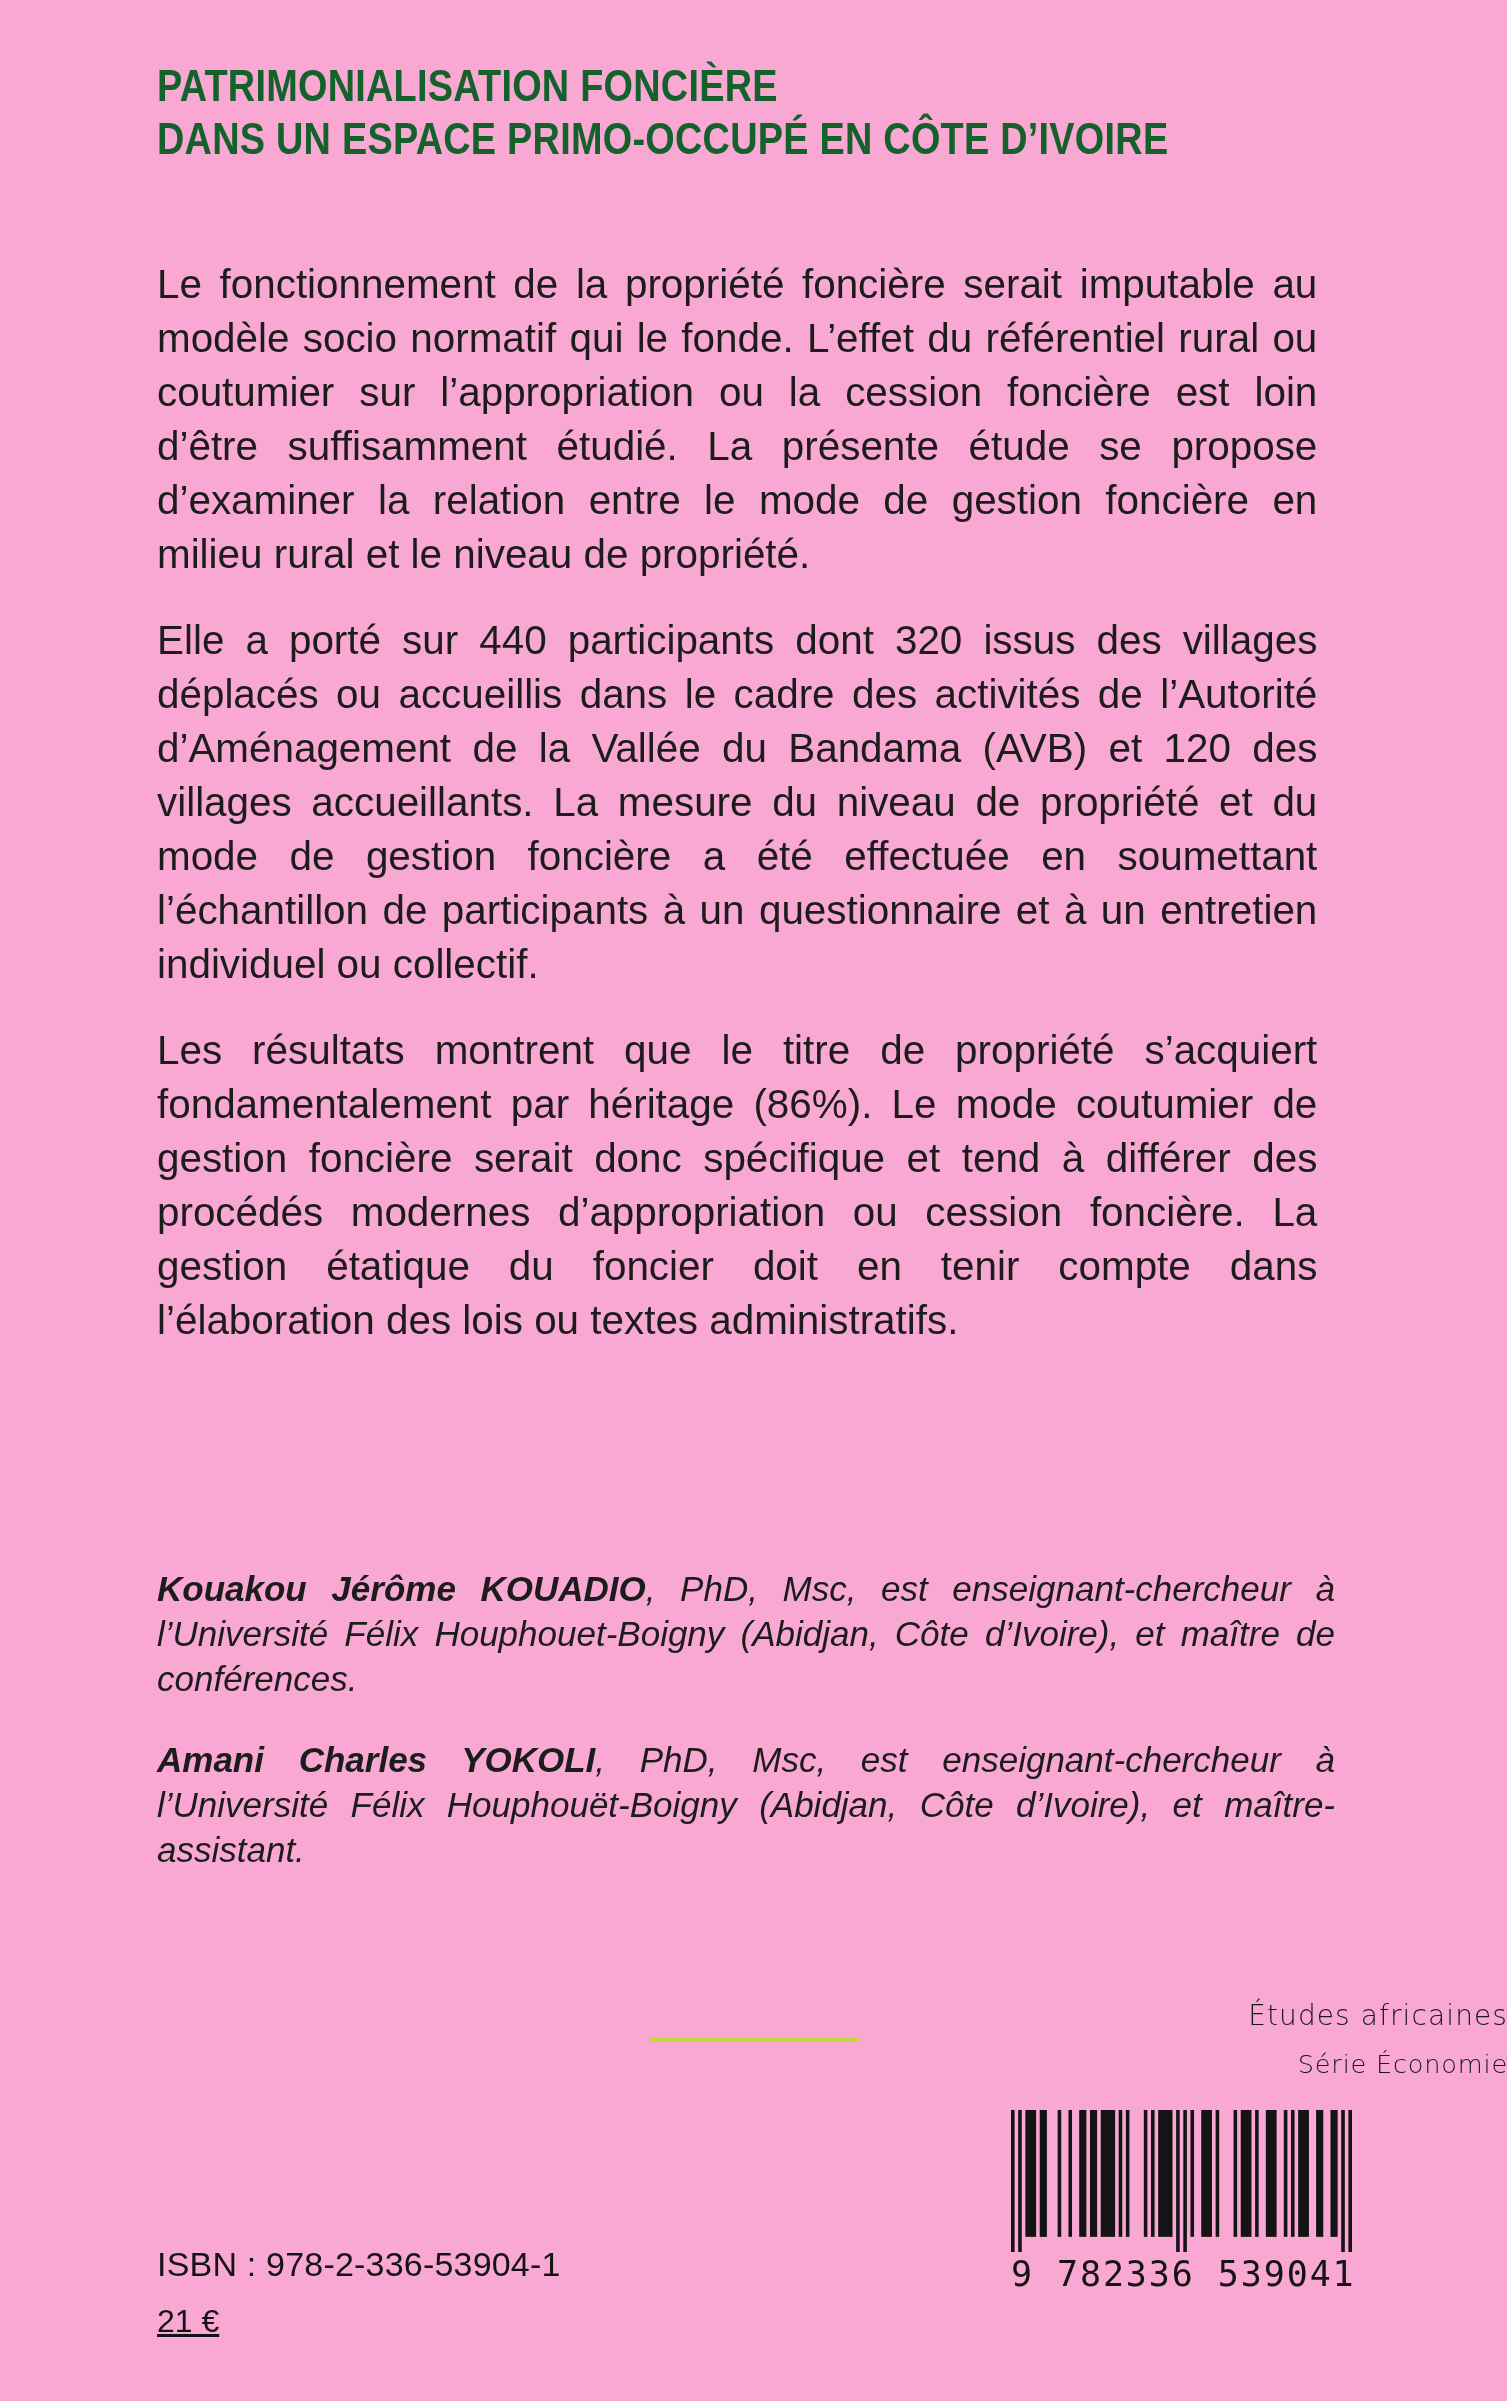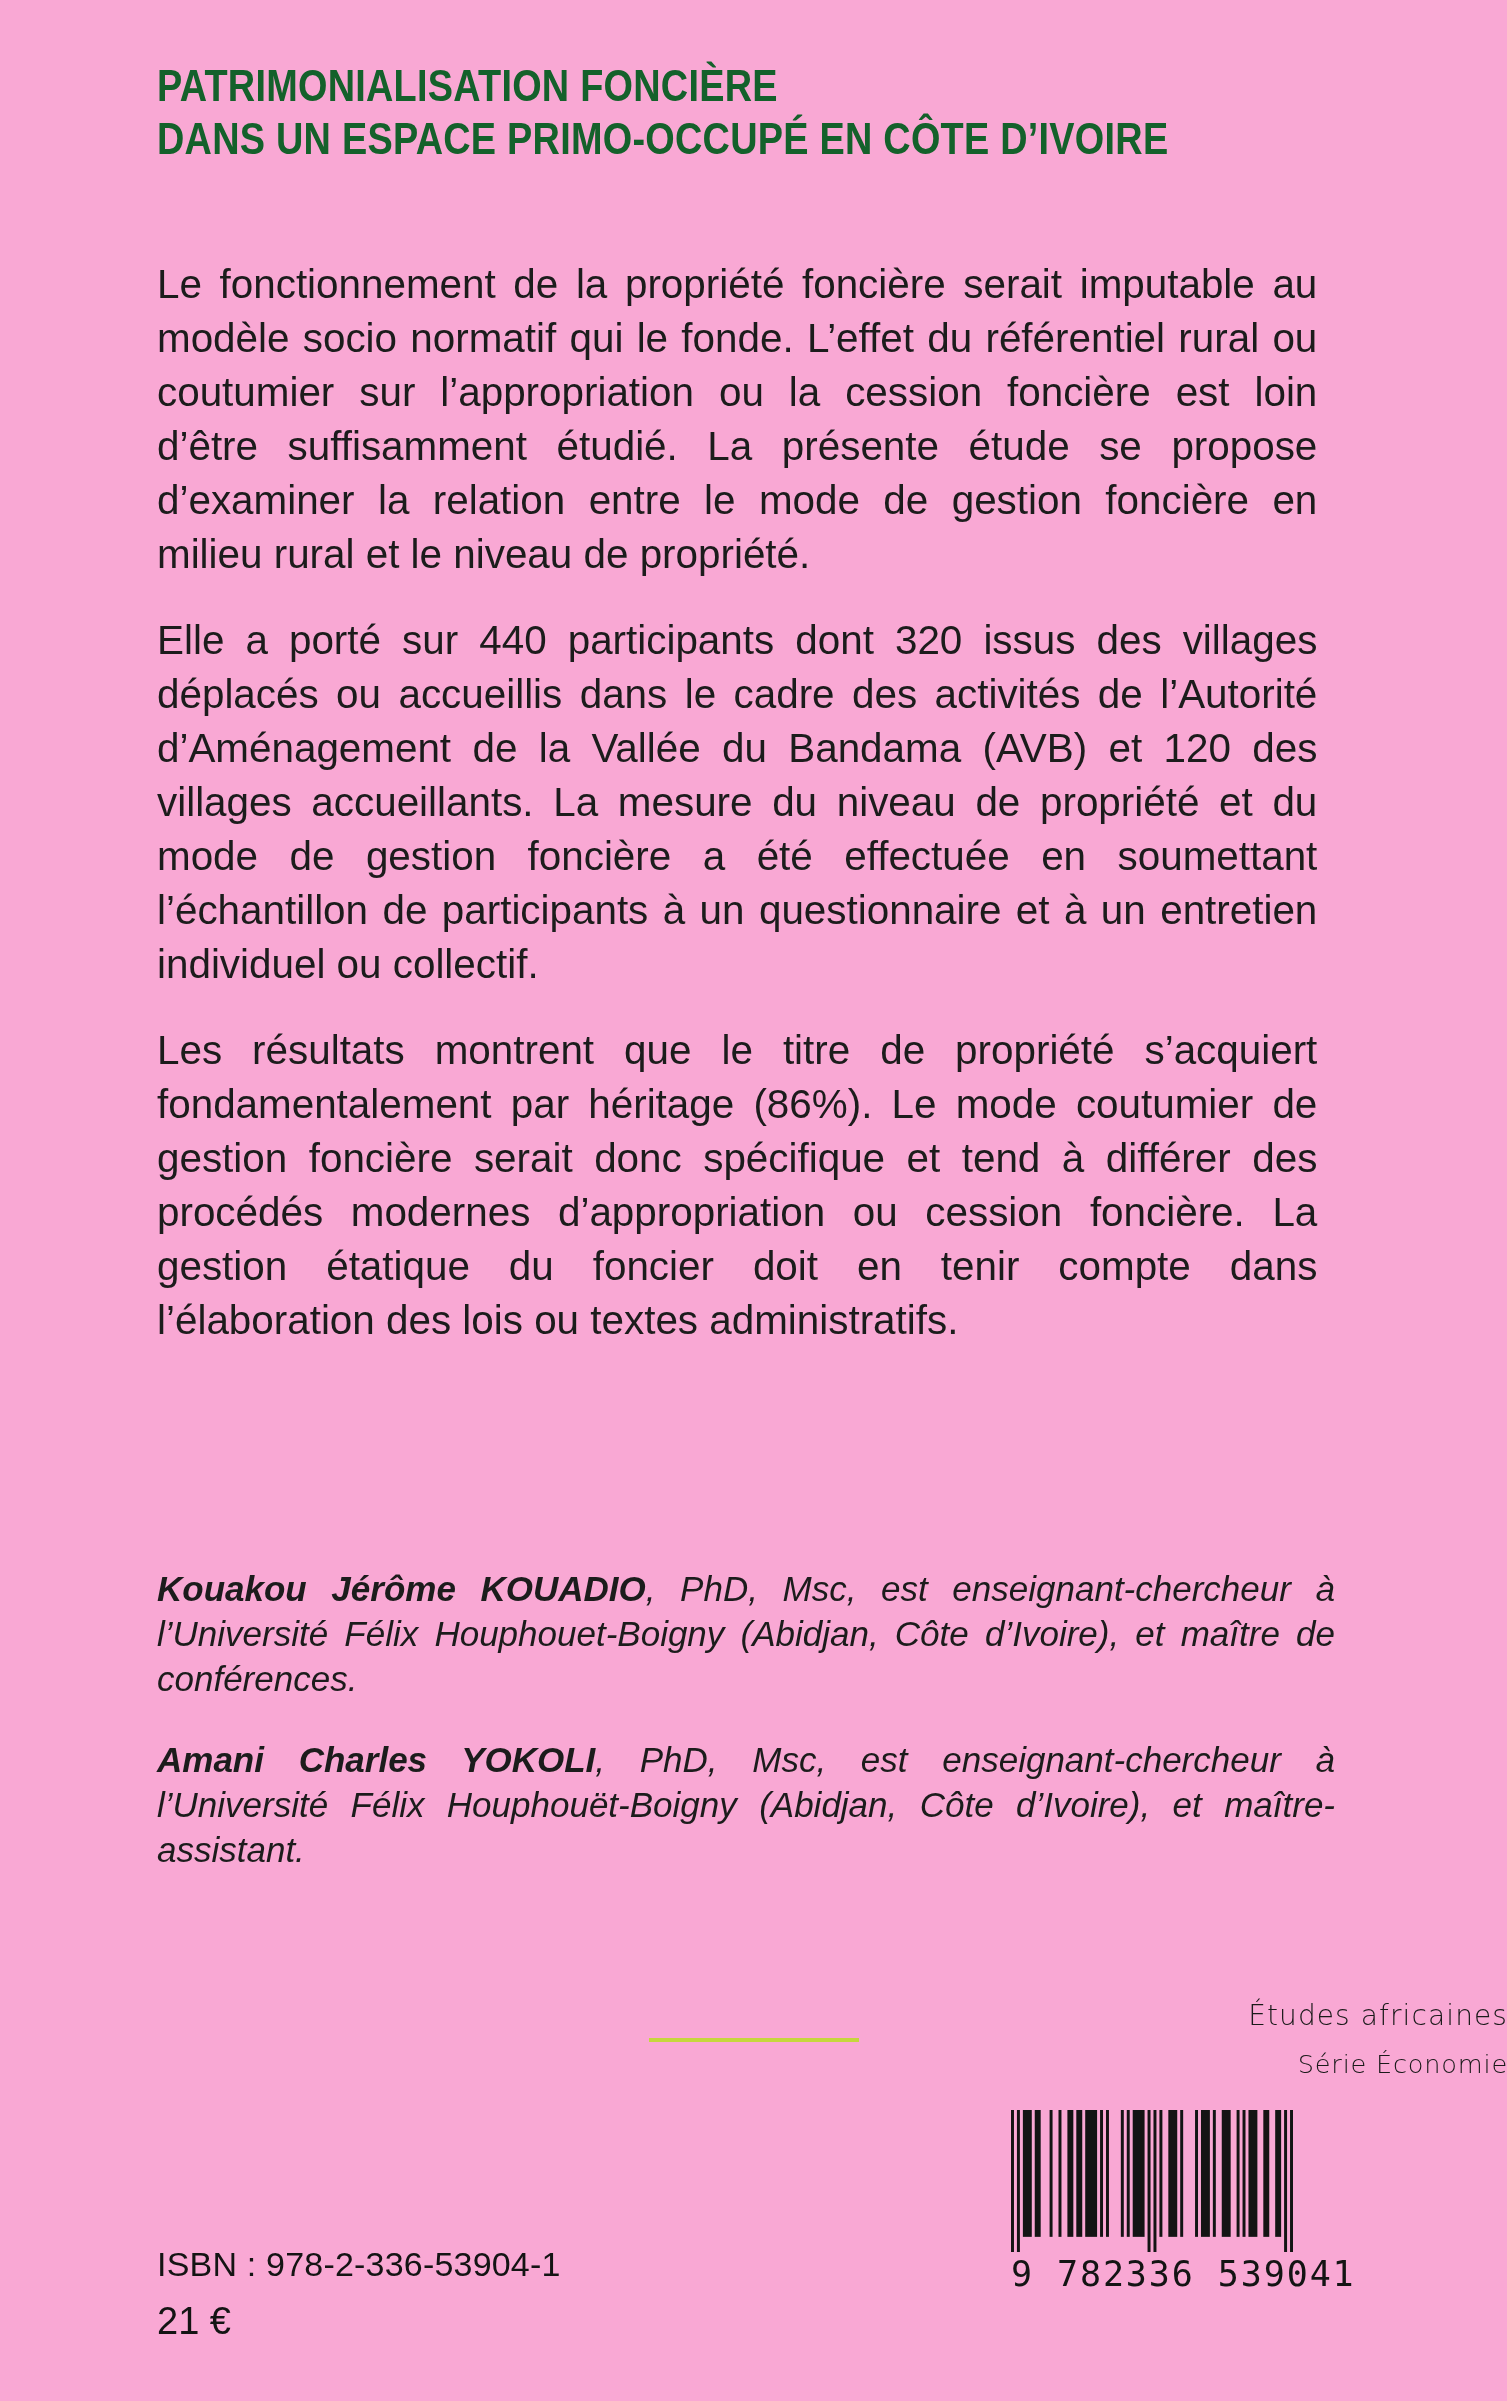--- a/index.html
+++ b/index.html
@@ -128,33 +128,34 @@
     font-family: "Liberation Sans", sans-serif;
     font-size: 34px;
     color: #141414;
     line-height: 44px;
     letter-spacing: 0.2px;
     display: block;
     white-space: nowrap;
   }
   .price-text {
     font-family: "Liberation Sans", sans-serif;
-    font-size: 38px;
+    font-size: 32px;
     color: #141414;
     line-height: 55px;
     display: block;
     margin-top: 7.6px;
+    text-decoration: underline;
   }
 
   
   .barcode-block {
     position: absolute;
     left: 1011px;
     top: 2110px;
-    width: 282px;
+    width: 341px;
   }
   .barcode-bars {
     display: block;
     width: 100%;
     height: 142px;
   }
   .barcode-digits {
     display: block;
     font-family: "DejaVu Sans Mono", monospace;
     font-size: 35px;

